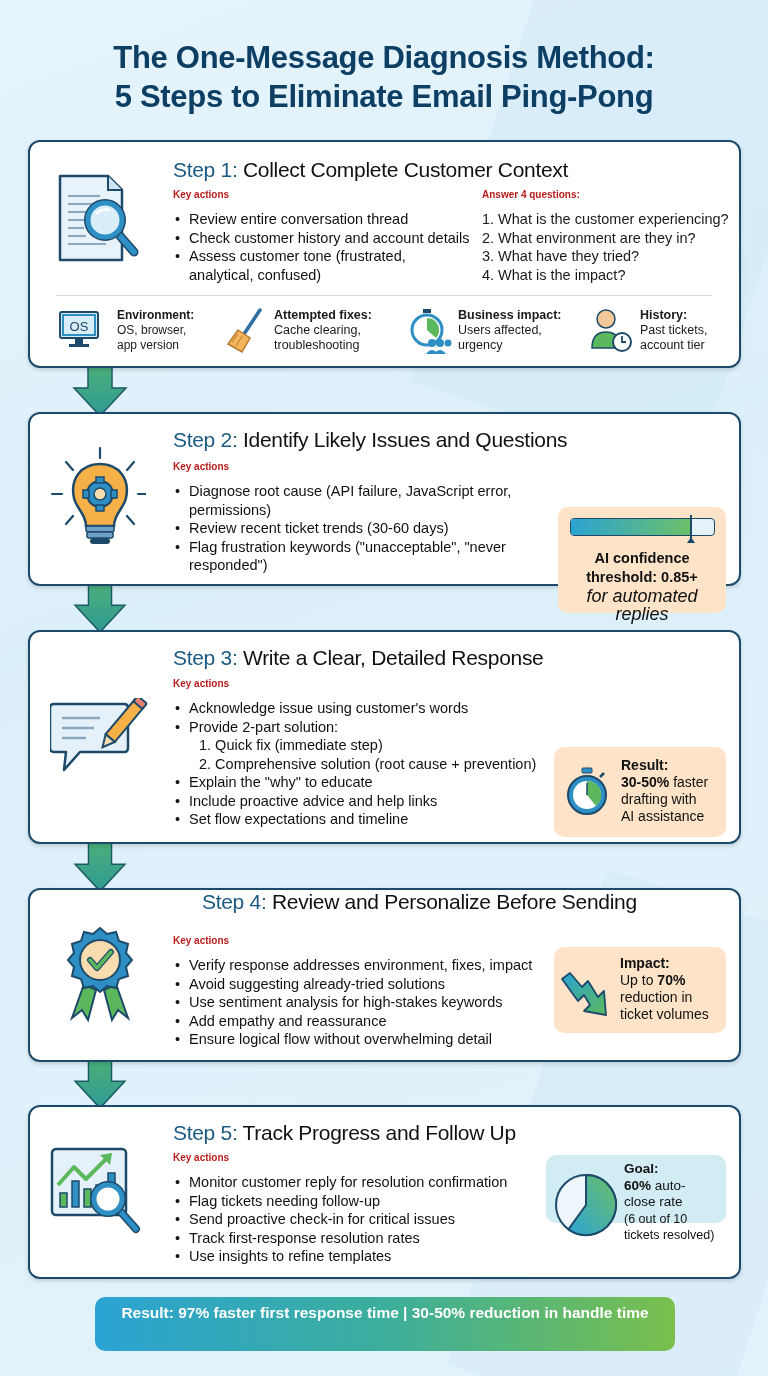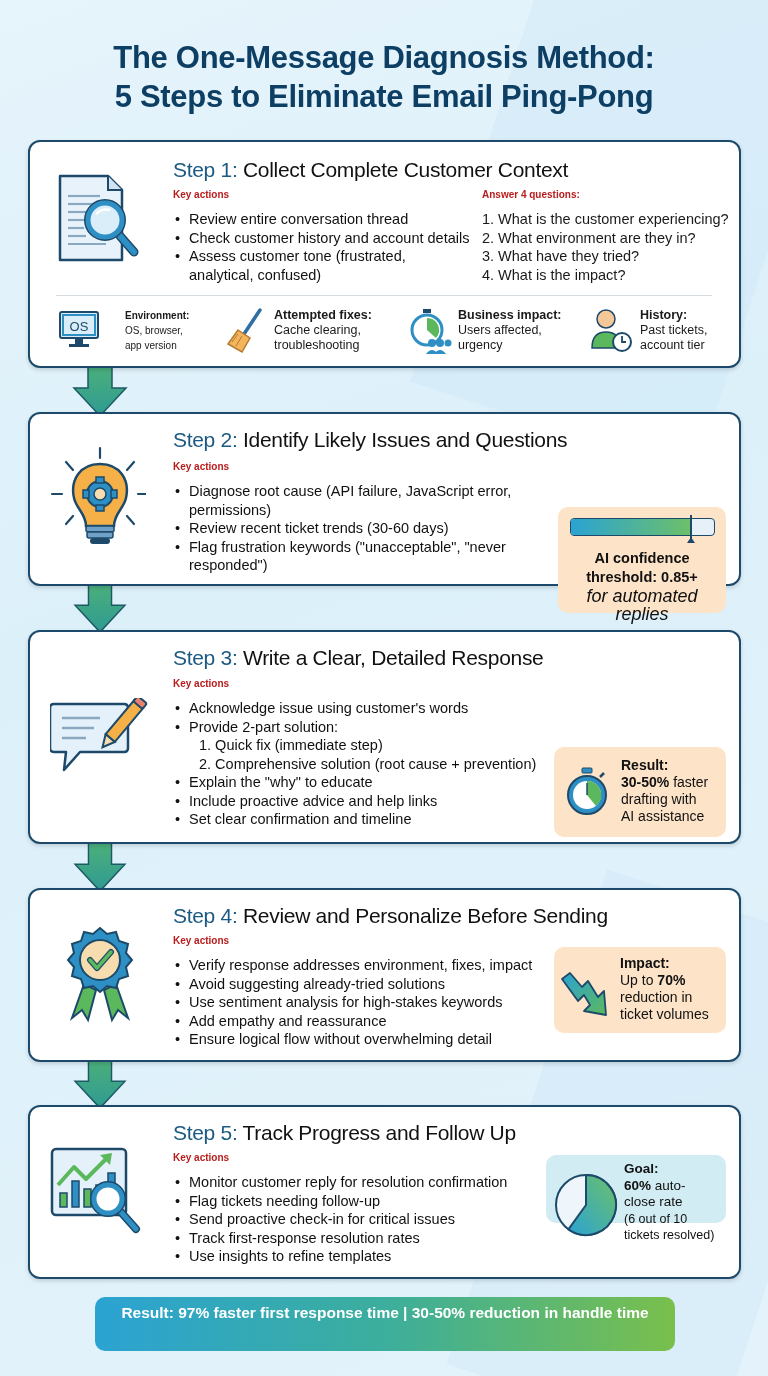--- a/index.html
+++ b/index.html
@@ -122,21 +122,21 @@
   <div style="position:absolute;left:26px;top:153px;width:656px;height:1px;background:#d5dde3;"></div>
 
   <div style="position:absolute;left:28px;top:166px;">
     <svg width="42" height="40" viewBox="0 0 42 40" style="position:absolute;left:0;top:2px;">
       <rect x="2" y="2" width="38" height="26" rx="2" fill="#d9eef9" stroke="#1d4a6a" stroke-width="2"></rect>
       <rect x="5" y="5" width="32" height="20" fill="#d9eef9" stroke="#2e8fc4" stroke-width="2"></rect>
       <text x="21" y="21" font-size="13" text-anchor="middle" fill="#1d4a6a" font-family="Liberation Sans, sans-serif">OS</text>
       <rect x="17" y="28" width="8" height="6" fill="#1d4a6a"></rect>
         <rect x="11" y="34" width="20" height="3" fill="#1d4a6a"></rect>
     </svg>
-    <div style="position:absolute;left:67px;top:0;font-size:10px;line-height:15px;white-space:nowrap;">
+    <div style="position:absolute;left:59px;top:0;font-size:12px;line-height:15px;white-space:nowrap;">
       <div style="font-weight:700">Environment:</div>
       <div>OS, browser,</div>
       <div>app version</div>
     </div>
   </div>
   <div style="position:absolute;left:196px;top:166px;">
     <svg width="40" height="46" viewBox="0 0 40 46" style="position:absolute;left:0;top:0;">
       <line x1="34" y1="2" x2="18" y2="26" stroke="#2e6fa4" stroke-width="3.5" stroke-linecap="round"></line>
       <path d="M12 22 L24 30 L16 44 L2 36 Z" fill="#f4b45c" stroke="#b57a2c" stroke-width="1.5"></path>
       <line x1="6" y1="34" x2="12" y2="26" stroke="#b57a2c"></line>
@@ -250,21 +250,21 @@
     <span>Write a Clear, Detailed Response</span>
   </div>
   <div class="ka-head" style="top:46px;">Key actions</div>
   <ul class="bullets" style="top:67px;">
     <li>Acknowledge issue using customer's words</li>
     <li>Provide 2-part solution:</li>
     <li class="sub">1. Quick fix (immediate step)</li>
     <li class="sub">2. Comprehensive solution (root cause + prevention)</li>
     <li>Explain the "why" to educate</li>
     <li>Include proactive advice and help links</li>
-    <li>Set clear confirmation and timeline</li>
+    <li>Set flow expectations and timeline</li>
   </ul>
   <div class="sidebox" style="left:524px;top:67px;width:172px;height:90px;margin-top:48px;">
     <svg width="46" height="50" viewBox="0 0 46 50" style="position:absolute;left:10px;top:20px;">
       <rect x="18" y="1" width="10" height="5" rx="1" fill="#2e8fc4" stroke="#1d4a6a"></rect>
       <line x1="36" y1="10" x2="40" y2="6" stroke="#1d4a6a" stroke-width="2.5"></line>
       <circle cx="23" cy="28" r="19" fill="#2e8fc4" stroke="#1d4a6a" stroke-width="2"></circle>
       <circle cx="23" cy="28" r="14" fill="#fff"></circle>
       <path d="M23 28 V14 A14 14 0 0 1 32 39 Z" fill="#5cb85c"></path>
       <line x1="23" y1="28" x2="23" y2="16" stroke="#1d4a6a" stroke-width="1.5"></line>
     </svg>
@@ -281,21 +281,21 @@
   <div class="icon-wrap" style="top:34px;">
     <svg width="100" height="100" viewBox="0 0 100 100">
       <path d="M34 60 L22 94 L32 86 L38 96 L46 66 Z" fill="#5cb85c" stroke="#1d4a6a" stroke-width="2"></path>
       <path d="M66 60 L78 94 L68 86 L62 96 L54 66 Z" fill="#5cb85c" stroke="#1d4a6a" stroke-width="2"></path>
       <path d="M50 4 L57 10 L66 8 L69 17 L78 20 L76 29 L82 36 L76 43 L78 52 L69 55 L66 64 L57 62 L50 68 L43 62 L34 64 L31 55 L22 52 L24 43 L18 36 L24 29 L22 20 L31 17 L34 8 L43 10 Z" fill="#2e8fc4" stroke="#1d4a6a" stroke-width="2"></path>
       <circle cx="50" cy="36" r="20" fill="#f6dcae" stroke="#1d4a6a" stroke-width="2"></circle>
       <path d="M40 36 L47 44 L61 28" fill="none" stroke="#1d4a6a" stroke-width="6" stroke-linecap="round" stroke-linejoin="round"></path>
       <path d="M40 36 L47 44 L61 28" fill="none" stroke="#5cb85c" stroke-width="3.5" stroke-linecap="round" stroke-linejoin="round"></path>
     </svg>
   </div>
-  <div class="step-title" style="top:14px;">
+  <div class="step-title" style="top:0;margin-left:29px;">
     <span class="num">Step 4:</span>
     <span>Review and Personalize Before Sending</span>
   </div>
   <div class="ka-head" style="top:45px;">Key actions</div>
   <ul class="bullets" style="top:66px;">
     <li>Verify response addresses environment, fixes, impact</li>
     <li>Avoid suggesting already-tried solutions</li>
     <li>Use sentiment analysis for high-stakes keywords</li>
     <li>Add empathy and reassurance</li>
     <li>Ensure logical flow without overwhelming detail</li>

